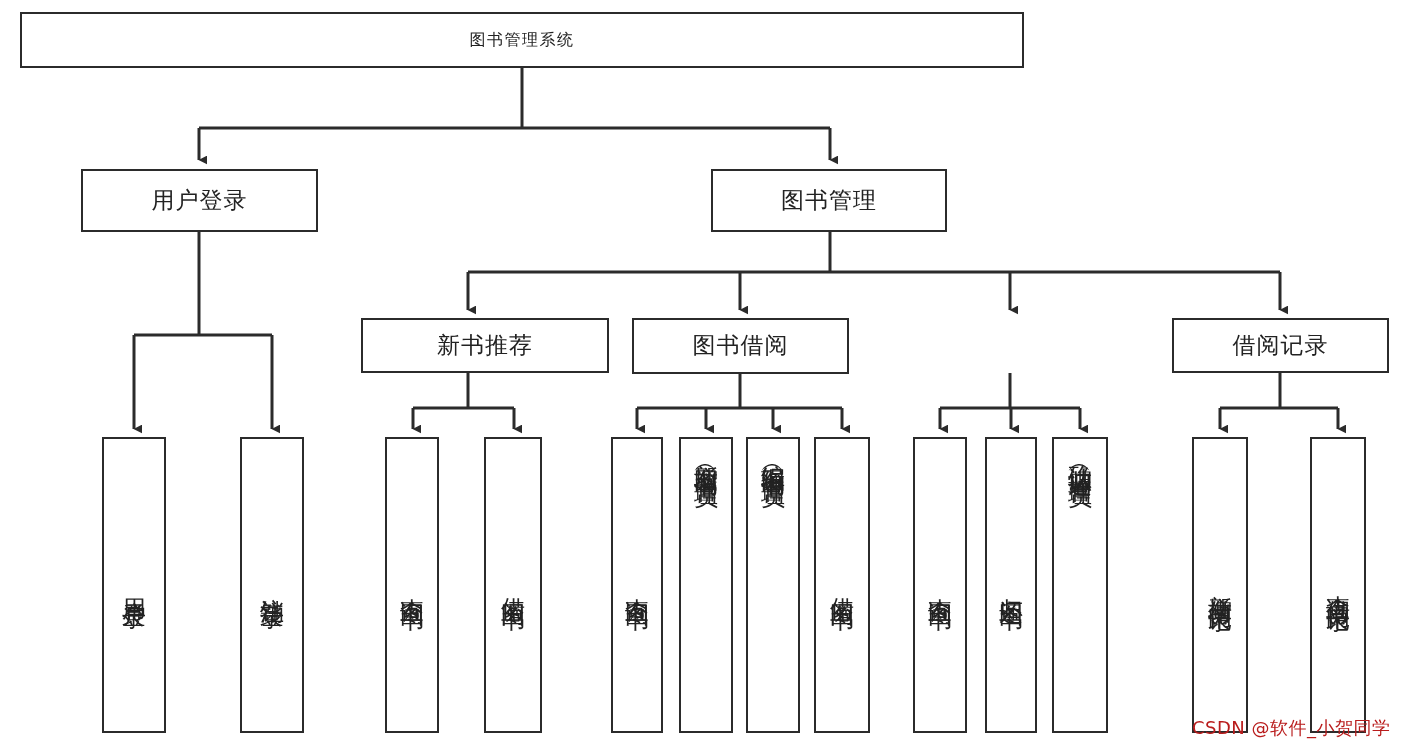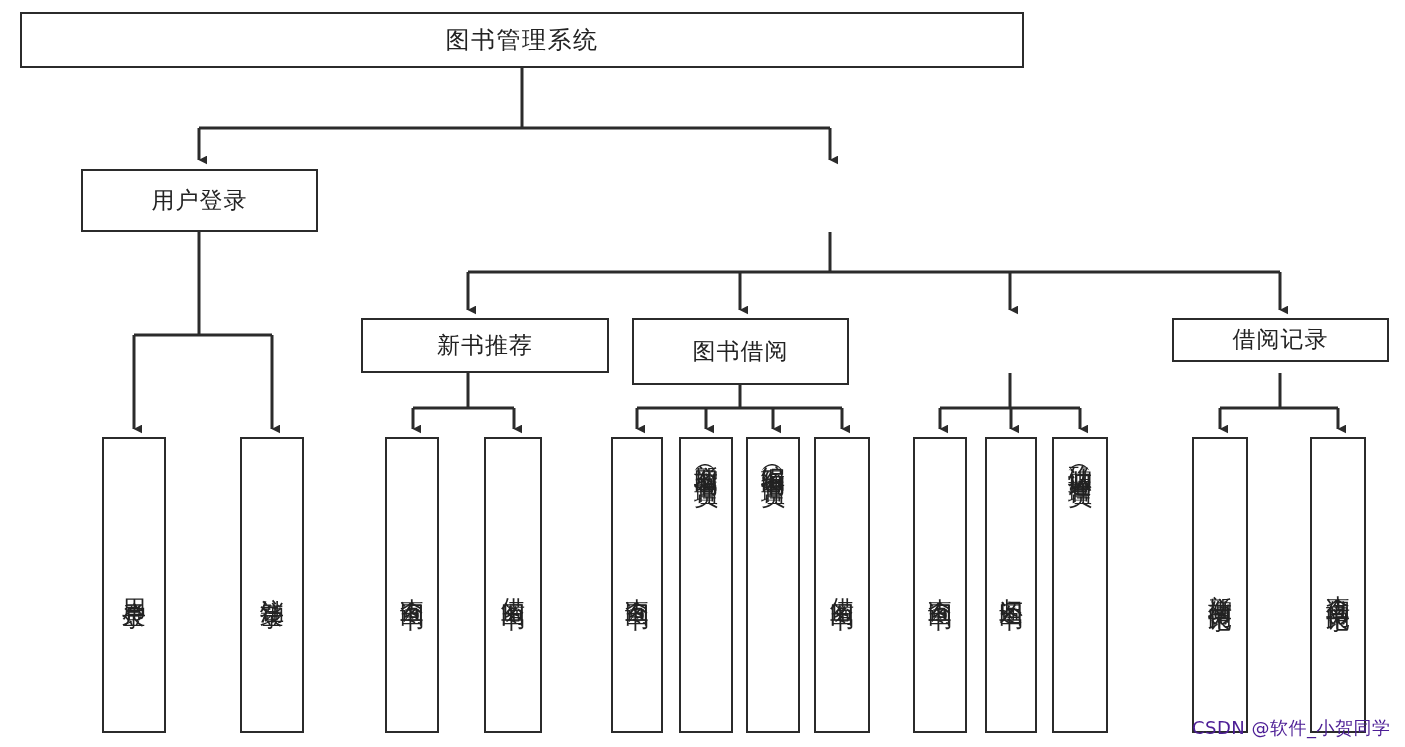--- a/index.html
+++ b/index.html
@@ -40,21 +40,21 @@
     text-align: center;
     white-space: nowrap;
     color: #222222;
   }
   
   .node.horiz .node-label {
     font-size: 23px;
     letter-spacing: 1px;
   }
   .node.root .node-label {
-    font-size: 24px;
+    font-size: 16px;
     letter-spacing: 1.5px;
   }
   
   .node.vert {
     align-items: flex-start;
     padding-top: 6px;
   }
   .node.vert .node-label {
     writing-mode: vertical-rl;
     text-orientation: upright;
@@ -63,21 +63,21 @@
     white-space: nowrap;
     line-height: 1;
   }
   
   .node.vert.center {
     align-items: center;
     padding-top: 0;
   }
   .watermark {
     position: absolute;
-    color: #4c1d95;
+    color: #b91c1c;
     font-size: 18px;
     white-space: nowrap;
     letter-spacing: 0.5px;
     pointer-events: none;
   }
 </style>
 </head>
 <body>
 
 <div id="diagram-root">
@@ -145,31 +145,34 @@
   </svg>
 
   <div class="node horiz root" style="left:20px; top:12px; width:1004px; height:56px;">
     <span class="node-label">图书管理系统</span>
   </div>
 
   <div class="node horiz" style="left:81px; top:169px; width:237px; height:63px;">
     <span class="node-label">用户登录</span>
   </div>
 
+  <div class="node horiz" style="left:711px; top:169px; width:236px; height:63px;">
+    <span class="node-label">图书管理</span>
+  </div>
 
   <div class="node horiz" style="left:361px; top:318px; width:248px; height:55px;">
     <span class="node-label">新书推荐</span>
   </div>
 
-  <div class="node horiz" style="left:632px; top:318px; width:217px; height:67px;">
+  <div class="node horiz" style="left:632px; top:318px; width:217px; height:56px;">
     <span class="node-label">图书借阅</span>
   </div>
 
 
-  <div class="node horiz" style="left:1172px; top:318px; width:217px; height:44px;">
+  <div class="node horiz" style="left:1172px; top:318px; width:217px; height:55px;">
     <span class="node-label">借阅记录</span>
   </div>
 
   <div class="node vert center" style="left:102px; top:437px; width:64px; height:296px;">
     <span class="node-label">用户登录</span>
   </div>
 
   <div class="node vert center" style="left:240px; top:437px; width:64px; height:296px;">
     <span class="node-label">注销登录</span>
   </div>

